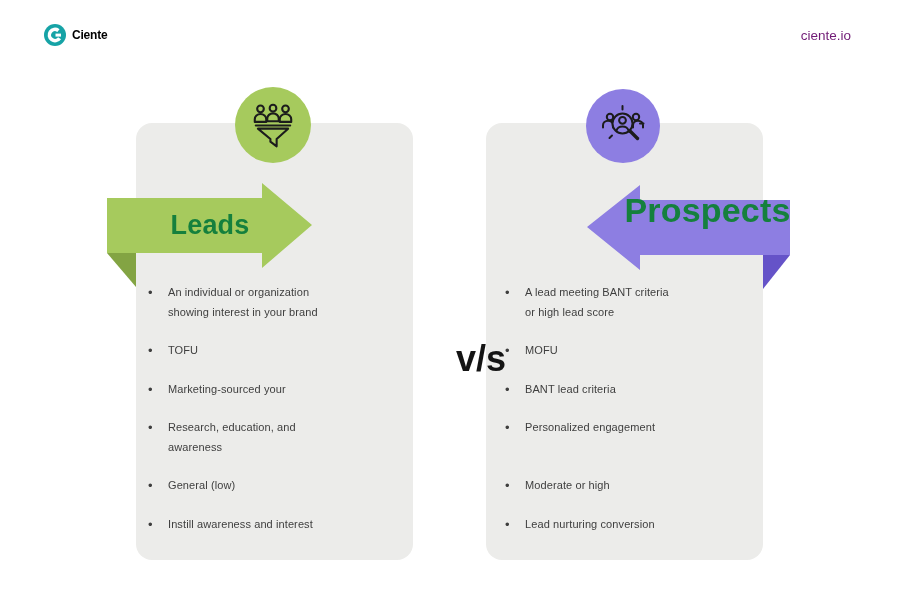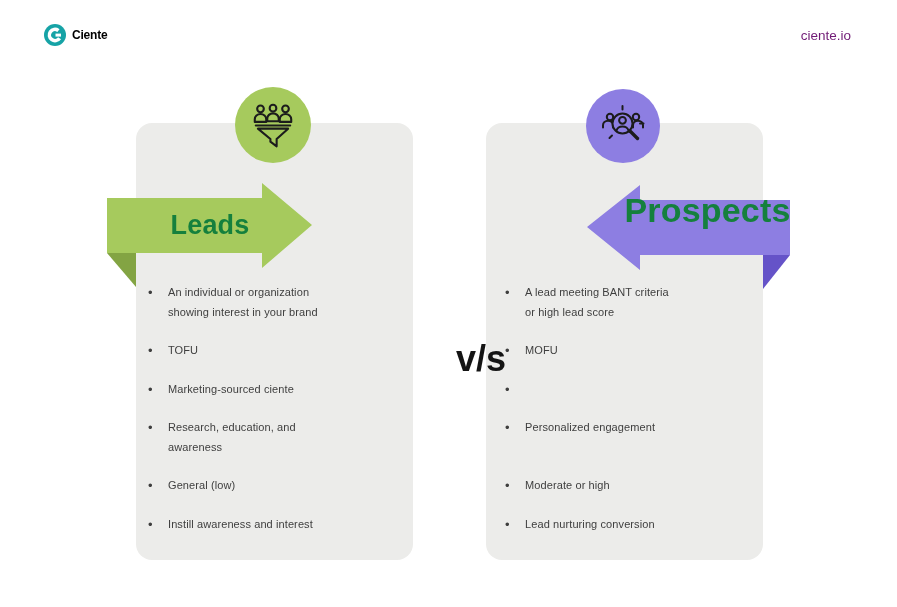--- a/index.html
+++ b/index.html
@@ -121,21 +121,21 @@
       <span class="bullet-dot">•</span>
       <span class="bullet-text">An individual or organization
 showing interest in your brand</span>
     </li>
     <li>
       <span class="bullet-dot">•</span>
       <span class="bullet-text">TOFU</span>
     </li>
     <li>
       <span class="bullet-dot">•</span>
-      <span class="bullet-text">Marketing-sourced ciente</span>
+      <span class="bullet-text">Marketing-sourced your</span>
     </li>
     <li class="row-tall">
       <span class="bullet-dot">•</span>
       <span class="bullet-text">Research, education, and
 awareness</span>
     </li>
     <li>
       <span class="bullet-dot">•</span>
       <span class="bullet-text">General (low)</span>
     </li>
@@ -150,20 +150,21 @@
       <span class="bullet-dot">•</span>
       <span class="bullet-text">A lead meeting BANT criteria
 or high lead score</span>
     </li>
     <li>
       <span class="bullet-dot">•</span>
       <span class="bullet-text">MOFU</span>
     </li>
     <li>
       <span class="bullet-dot">•</span>
+      <span class="bullet-text">BANT lead criteria</span>
     </li>
     <li class="row-tall">
       <span class="bullet-dot">•</span>
       <span class="bullet-text">Personalized engagement</span>
     </li>
     <li>
       <span class="bullet-dot">•</span>
       <span class="bullet-text">Moderate or high</span>
     </li>
     <li>

